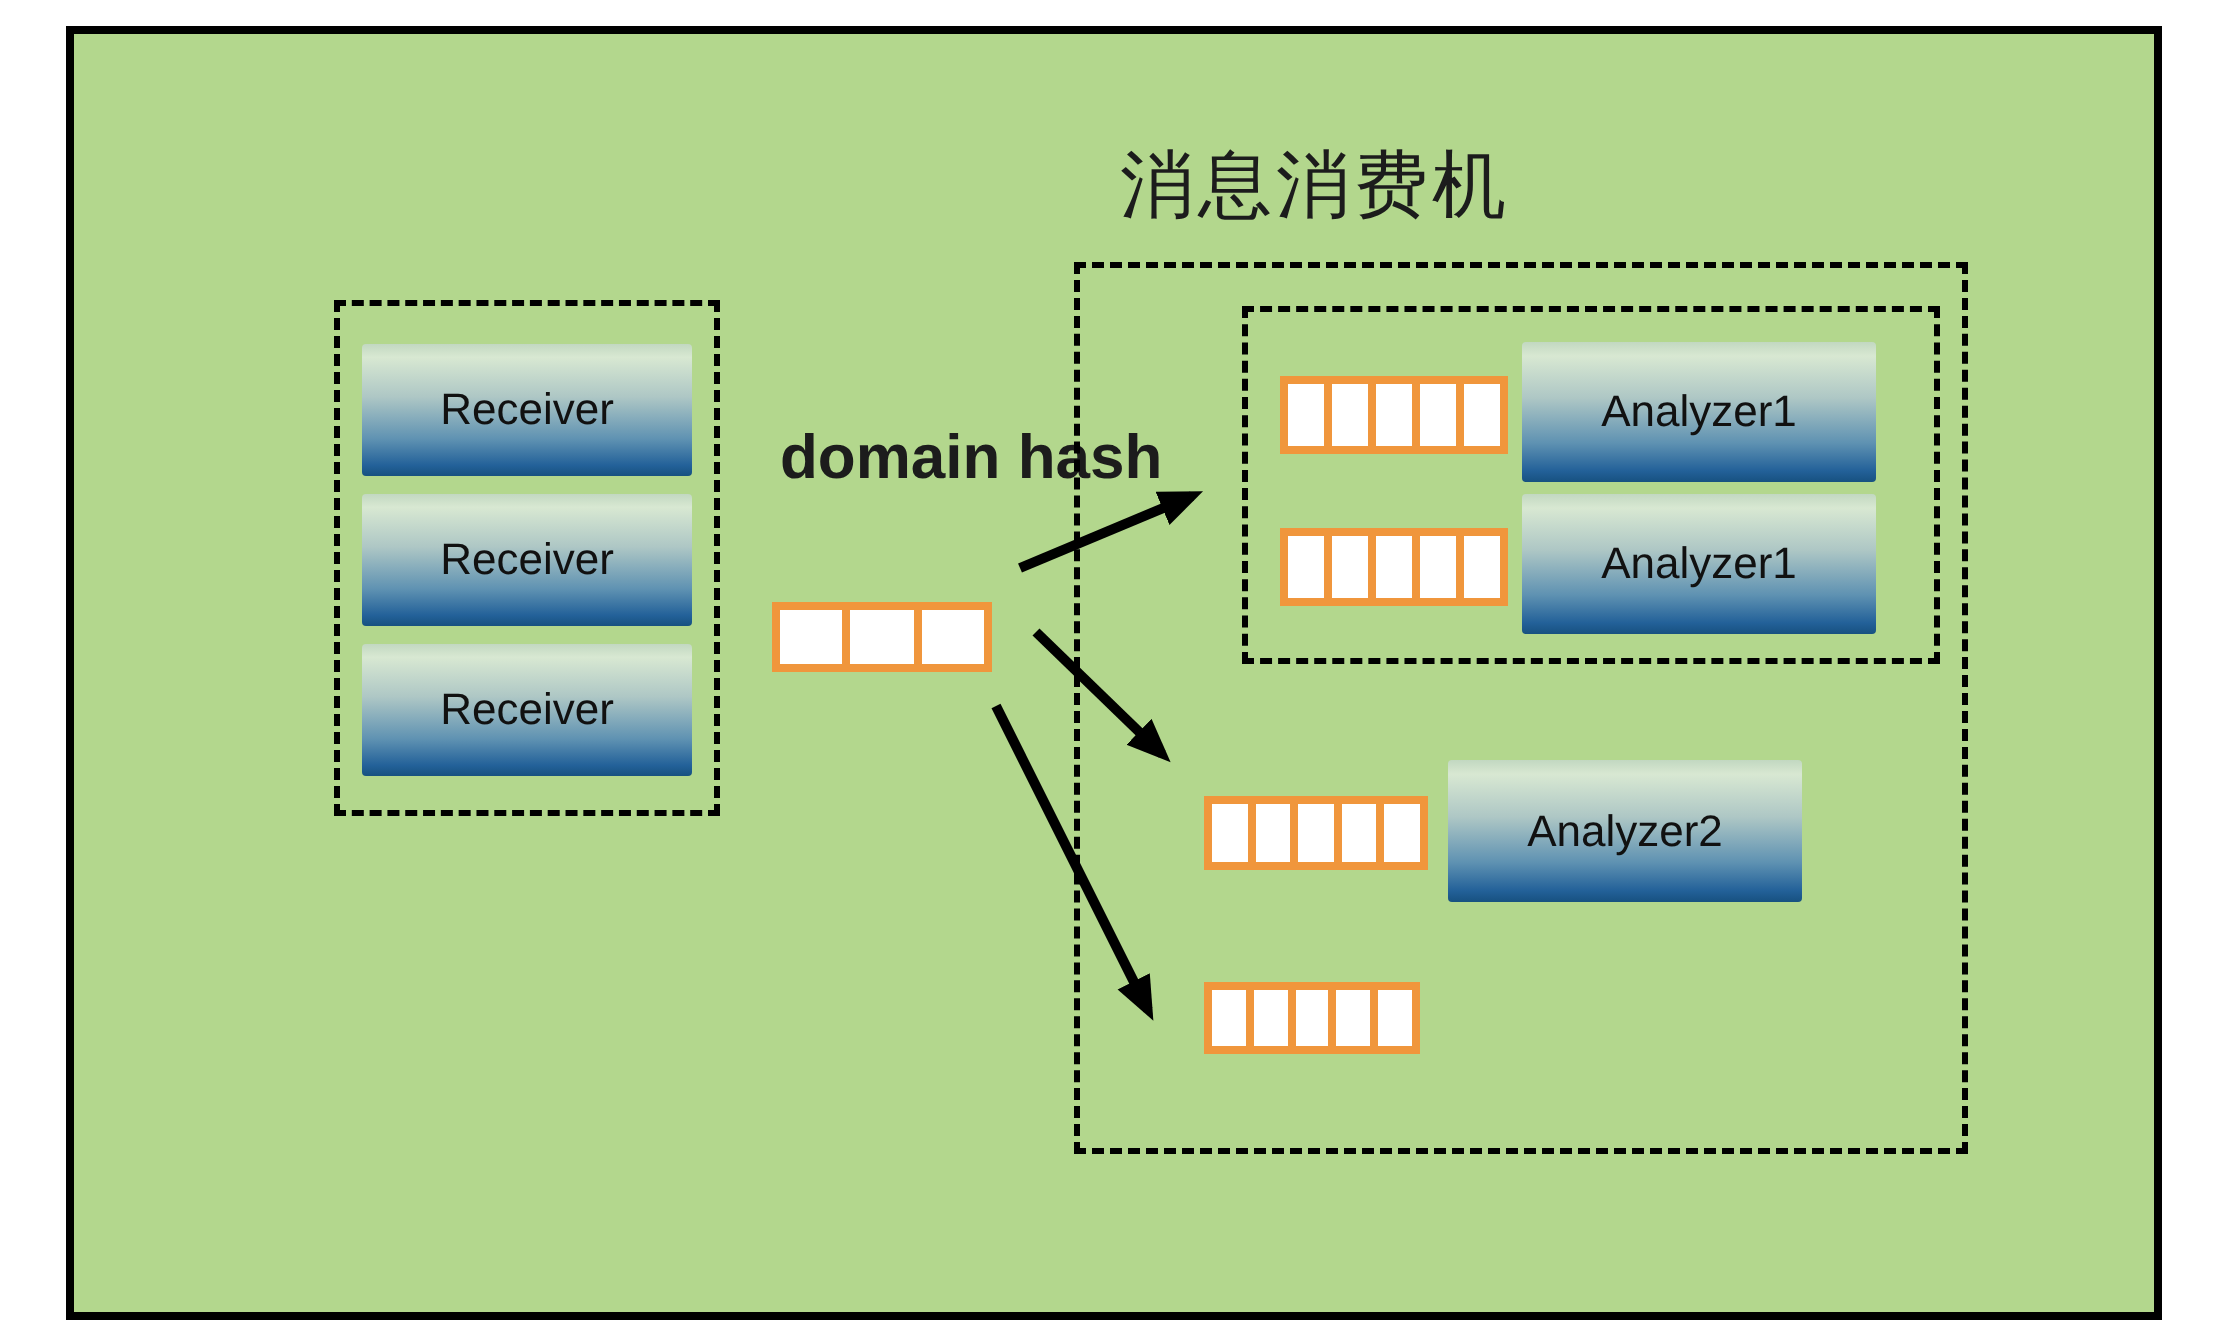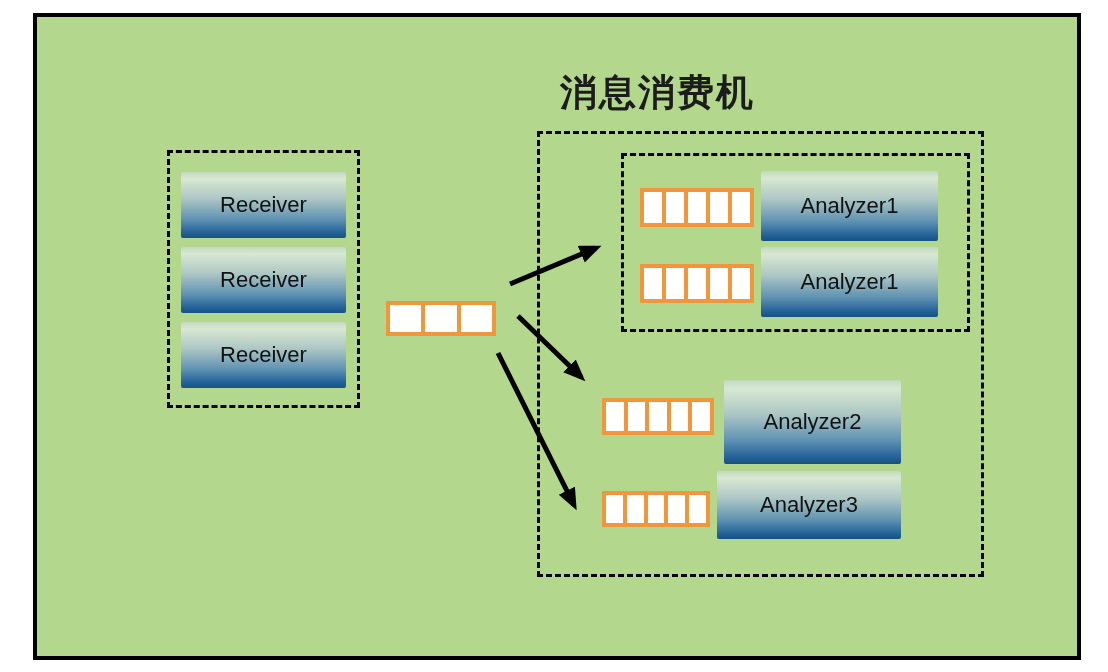--- a/index.html
+++ b/index.html
@@ -8,21 +8,21 @@
     font-family:"Liberation Sans","DejaVu Sans",sans-serif;
     overflow:hidden;
   }
   .canvas{
     position:absolute;left:33px;top:13px;width:1048px;height:647px;
     box-sizing:border-box;border:4px solid #000;background:var(--canvas-bg,#b3d78d);
   }
   .abs{position:absolute;box-sizing:border-box;}
   .dashed-box{border:3px dashed #000;background:transparent;}
   .title{
-    font-size:37px;font-weight:bold;color:var(--text-dark,#1c1c1c);
+    font-size:37px;font-weight:normal;color:var(--text-dark,#1c1c1c);
     white-space:nowrap;letter-spacing:2px;
   }
   .hash-label{
     font-size:31px;font-weight:bold;color:var(--text-dark,#1c1c1c);white-space:nowrap;
   }
   .grad-box{
     display:flex;align-items:center;justify-content:center;
     color:#111;border-radius:2px;
     background:linear-gradient(to bottom,
       #c2d8c1 0%, var(--box-grad-top,#d8e8d2) 10%,
@@ -49,20 +49,21 @@
   <div class="abs grad-box" style="left:144px;top:155px;width:165px;height:66px;">
     <span>Receiver</span>
   </div>
   <div class="abs grad-box" style="left:144px;top:230px;width:165px;height:66px;">
     <span>Receiver</span>
   </div>
   <div class="abs grad-box" style="left:144px;top:305px;width:165px;height:66px;">
     <span>Receiver</span>
   </div>
 
+  <div class="abs hash-label" style="left:353px;top:194px;">domain hash</div>
 
   <div class="abs queue" style="left:349px;top:284px;width:110px;height:35px;">
       <div class="qcell"></div>
       <div class="qcell"></div>
       <div class="qcell"></div>
     </div>
 
   <div class="abs dashed-box" style="left:500px;top:114px;width:447px;height:446px;"></div>
 
   <div class="abs dashed-box" style="left:584px;top:136px;width:349px;height:179px;"></div>
@@ -89,34 +90,31 @@
     <span>Analyzer1</span>
   </div>
 
   <div class="abs queue" style="left:565px;top:381px;width:112px;height:37px;">
       <div class="qcell"></div>
       <div class="qcell"></div>
       <div class="qcell"></div>
       <div class="qcell"></div>
       <div class="qcell"></div>
     </div>
-  <div class="abs grad-box" style="left:687px;top:363px;width:177px;height:84px;">
+  <div class="abs grad-box" style="left:687px;top:363px;width:177px;height:71px;">
     <span>Analyzer2</span>
   </div>
 
   <div class="abs queue" style="left:565px;top:474px;width:108px;height:36px;">
       <div class="qcell"></div>
       <div class="qcell"></div>
       <div class="qcell"></div>
       <div class="qcell"></div>
       <div class="qcell"></div>
     </div>
-  <div class="abs grad-box" style="left:680px;top:454px;width:184px;height:68px;">
-    <span>Analyzer3</span>
-  </div>
 
 </div>
 
 <svg class="arrows" viewBox="0 0 1108 672">
   <defs>
     <marker id="ah" markerUnits="userSpaceOnUse" markerWidth="24" markerHeight="20" refX="16" refY="9" orient="auto">
       <path d="M0,0 L22,9 L0,18 Z" fill="#000"></path>
     </marker>
   </defs>
   <line x1="510" y1="284" x2="596" y2="248" stroke="#000" stroke-width="5" marker-end="url(#ah)"></line>

